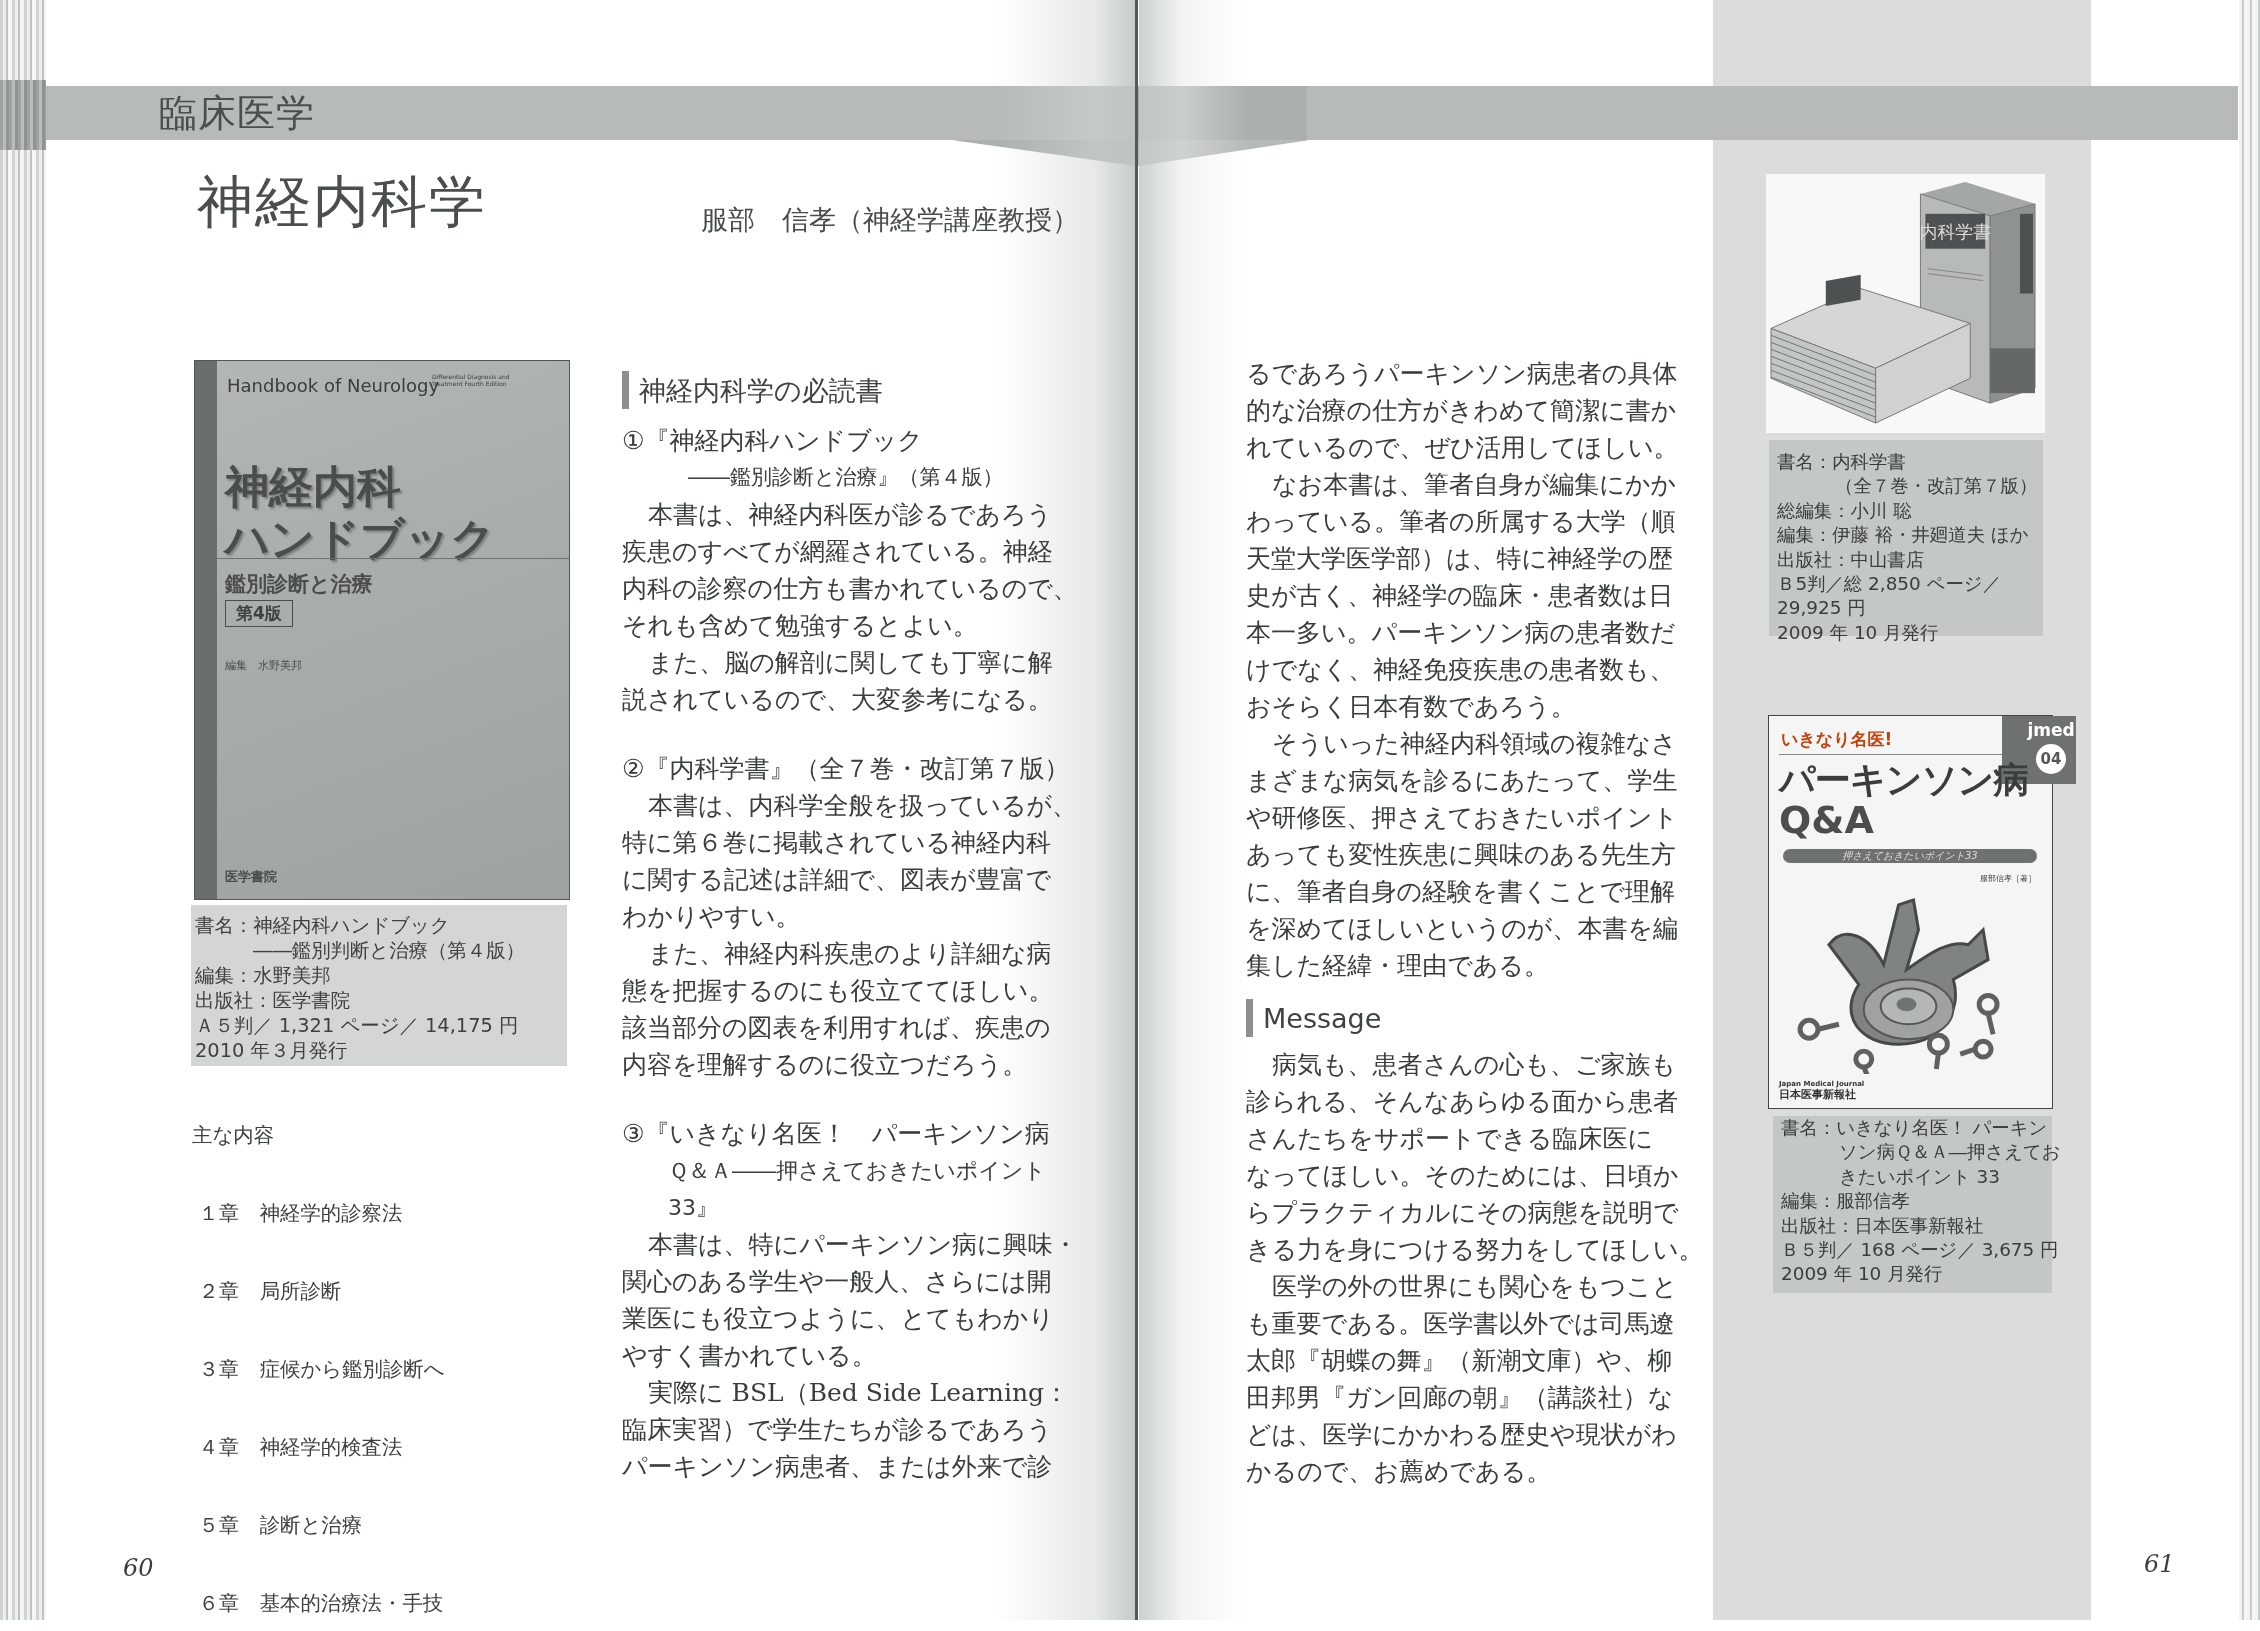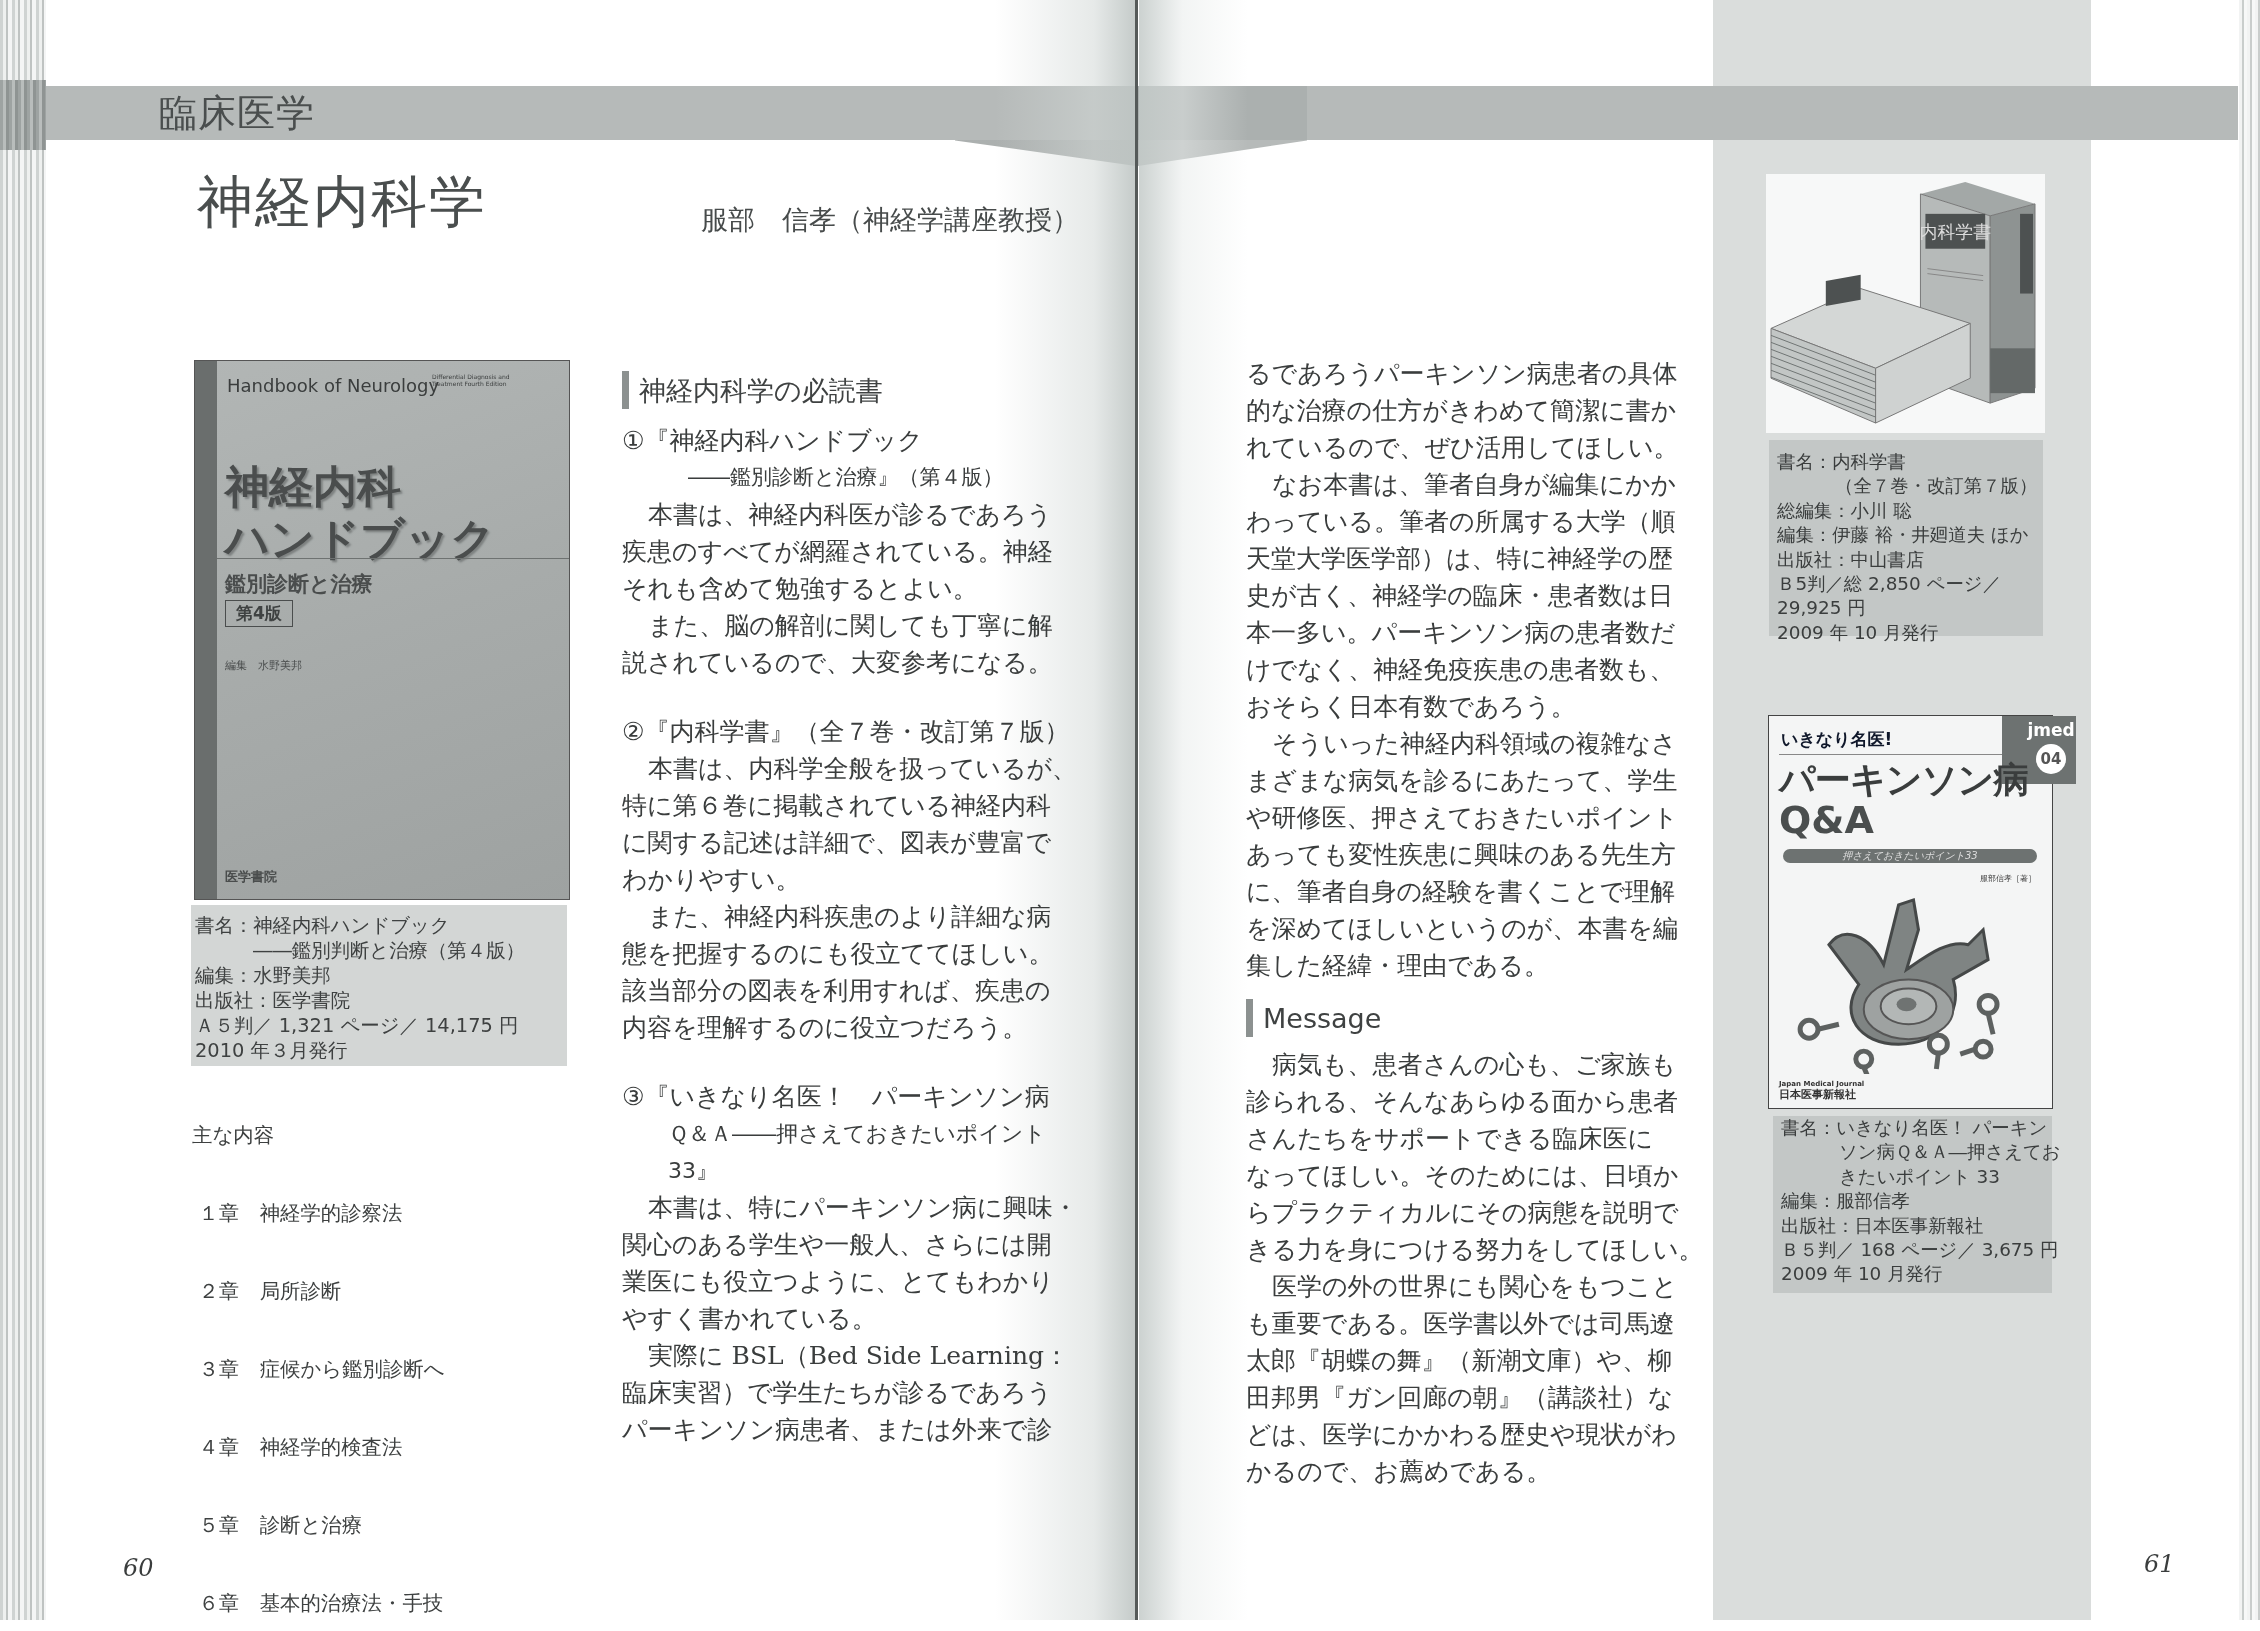--- a/index.html
+++ b/index.html
@@ -132,20 +132,21 @@
 <div class="abs col col-mid">
   <div class="sec-head">
     <span class="bar"></span>
     <span class="txt">神経内科学の必読書</span>
   </div>
   <div style="height:12px"></div>
   <p class="h-item">①『神経内科ハンドブック</p>
   <p class="h-item-sub">――鑑別診断と治療』（第４版）</p>
   <p class="ind">本書は、神経内科医が診るであろう</p>
   <p>疾患のすべてが網羅されている。神経</p>
+  <p>内科の診察の仕方も書かれているので、</p>
   <p>それも含めて勉強するとよい。</p>
   <p class="ind">また、脳の解剖に関しても丁寧に解</p>
   <p>説されているので、大変参考になる。</p>
   <div class="gap" style="height:32px"></div>
   <p class="h-item">②『内科学書』（全７巻・改訂第７版）</p>
   <p class="ind">本書は、内科学全般を扱っているが、</p>
   <p>特に第６巻に掲載されている神経内科</p>
   <p>に関する記述は詳細で、図表が豊富で</p>
   <p>わかりやすい。</p>
   <p class="ind">また、神経内科疾患のより詳細な病</p>
@@ -238,21 +239,21 @@
     <div class="row">総編集：小川 聡</div>
     <div class="row">編集：伊藤 裕・井廻道夫 ほか</div>
     <div class="row">出版社：中山書店</div>
     <div class="row">Ｂ5判／総 2,850 ページ／</div>
     <div class="row">29,925 円</div>
     <div class="row">2009 年 10 月発行</div>
   </div>
 </div>
 
 <div class="abs book2">
-  <div style="position:absolute;left:12px;top:12px;font-size:17px;font-weight:bold;color:#0f172a;">いきなり名医!</div>
+  <div style="position:absolute;left:12px;top:12px;font-size:17px;font-weight:bold;color:#c2410c;">いきなり名医!</div>
   <div style="position:absolute;left:10px;top:38px;width:224px;height:1px;background:#888;"></div>
   <div style="position:absolute;left:233px;top:0;width:50px;height:68px;background:#6d7271;padding-left:24px;">
     <div style="text-align:center;color:#fff;font-size:17px;font-weight:bold;margin-top:4px;">jmed</div>
     <div style="margin:4px auto 0;width:30px;height:30px;border-radius:50%;background:#fff;color:#555;font-size:15px;font-weight:bold;text-align:center;line-height:30px;">04</div>
   </div>
   <div style="position:absolute;left:10px;top:40px;font-size:36px;font-weight:bold;color:#3a3d3d;letter-spacing:-1px;">パーキンソン病</div>
   <div style="position:absolute;left:10px;top:82px;font-size:38px;font-weight:bold;color:#4a4e4e;">Q&amp;A</div>
   <div style="position:absolute;left:14px;top:133px;width:254px;height:14px;border-radius:8px;background:#6d7271;color:#ddd;font-size:10px;text-align:center;line-height:14px;font-style:italic;">押さえておきたいポイント33</div>
   <div style="position:absolute;right:16px;top:157px;font-size:8px;color:#444;">服部信孝［著］</div>
   <svg style="position:absolute;left:20px;top:169px;" width="249" height="189" viewBox="0 0 250 190">

